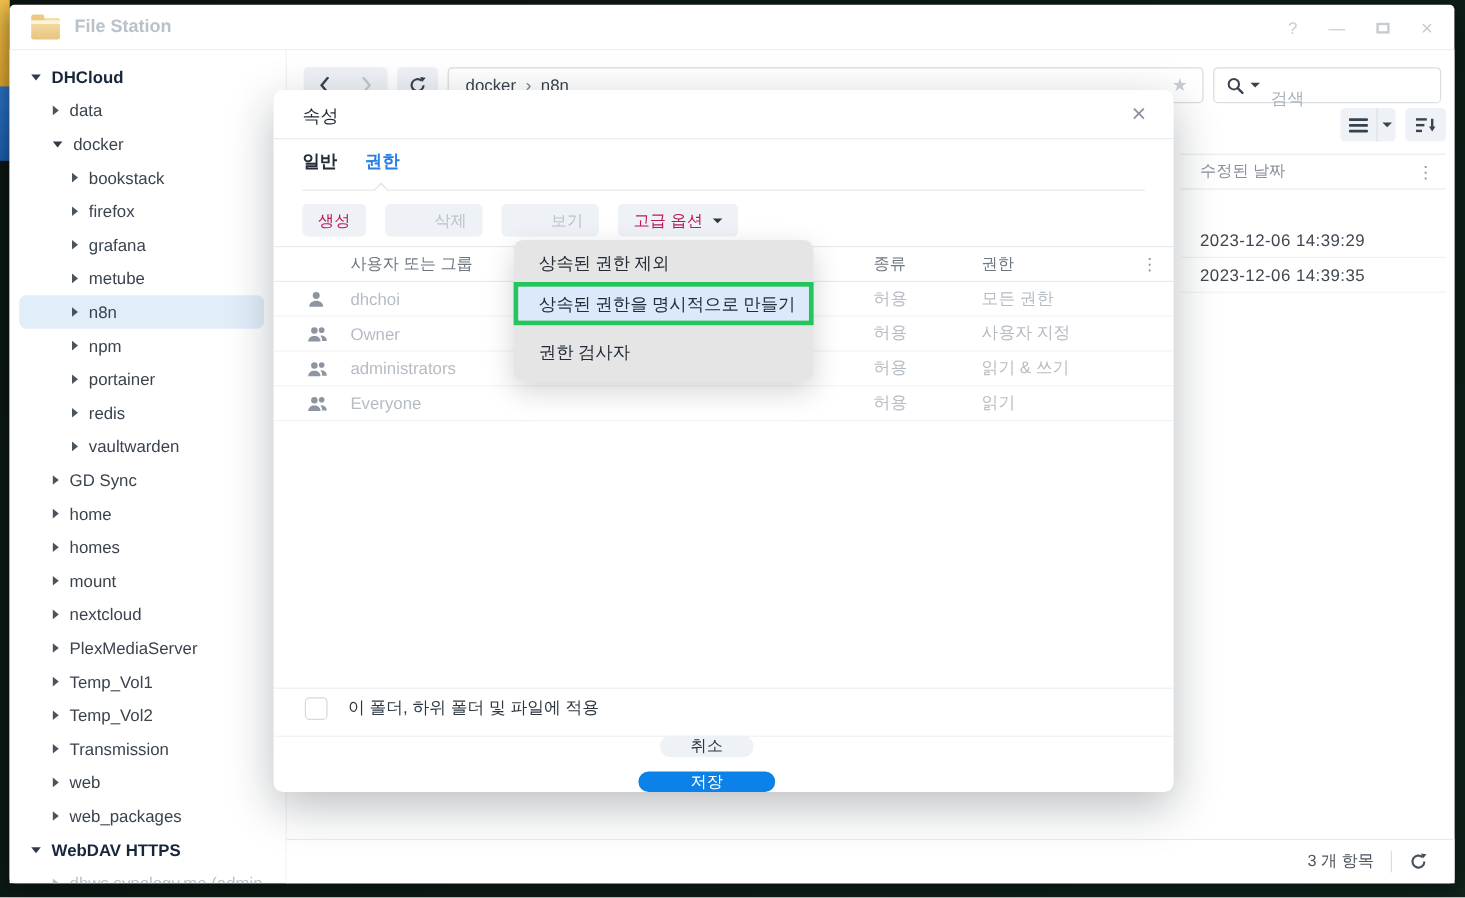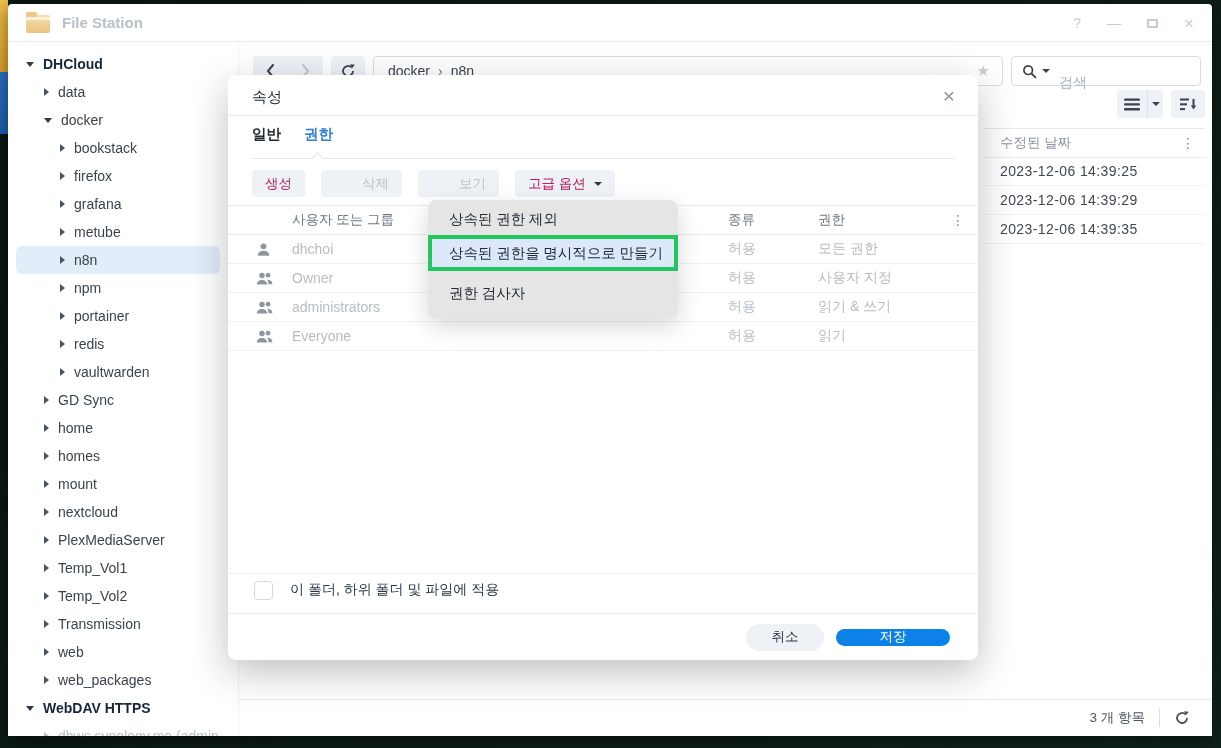--- a/index.html
+++ b/index.html
@@ -120,21 +120,21 @@
   .col-kebab { width:40px; flex:0 0 auto; text-align:center; color:#8a929c; font-size:14px; cursor:pointer; }
   .m-rows { position:absolute; left:0; top:160px; width:100%; }
   .m-row { height:29px; display:flex; align-items:center; color:#b6bcc4; font-size:14px;
     border-bottom:1px solid #f0f3f6; }
   .m-check-sep { position:absolute; left:0; top:498px; width:100%; height:1px; background:#edf0f3; }
   .m-check-row { position:absolute; left:26px; top:506px; display:flex; align-items:flex-start; gap:17px; }
   .checkbox { width:19px; height:19px; border:1.5px solid #d3d9de; border-radius:4px; background:#fff; cursor:pointer; }
   .check-label { font-size:14px; color:#2b3640; }
   .m-footer { position:absolute; left:0; top:538px; width:100%; height:47px;
     border-top:1px solid #e9ecef; display:flex; align-items:center; justify-content:flex-end;
-    padding-right:28px; gap:12px; border-radius:0 0 8px 8px; }
+    padding-right:28px; gap:12px; border-radius:0 0 8px 8px;flex-direction:column; }
   .pill { border:none; border-radius:14px; font-size:13.5px; display:flex; align-items:center;
     justify-content:center; cursor:pointer; font-family:inherit; }
   .btn-cancel { width:78px; height:27px; background:#eef1f5; color:#2b3640; }
   .btn-save { width:114px; height:17px; background:#0c82e8; color:#fff; }
 
   
   .menu { position:absolute; left:420px; top:196px; width:250px; background:#e5e5e5;
     border:1px solid #e3e7eb; border-radius:8px; box-shadow:0 8px 24px rgba(0,0,0,.16);
     z-index:20; padding:3px 0 8px;font-family:Liberation Serif, serif; }
   .menu-item { height:30px; display:flex; align-items:center; padding-left:20px;
@@ -325,23 +325,20 @@
             </g>
           <path d="M13.5 1 v7.5" stroke="#39434e" stroke-width="2"></path>
           <polygon points="10.8,7.5 13.5,11.5 16.2,7.5" fill="#39434e"></polygon>
         </svg>
       </div>
 
       <div class="file-head">
         <span class="fh-label">수정된 날짜</span>
         <span class="fh-kebab">⋮</span>
       </div>
-      <div class="file-row" style="top:115px;">
-          <span>2023-12-06 14:39:25</span>
-        </div>
       <div class="file-row" style="top:144px;">
           <span>2023-12-06 14:39:29</span>
         </div>
       <div class="file-row" style="top:173px;">
           <span>2023-12-06 14:39:35</span>
         </div>
 
       <div class="statusbar">
         <span>3 개 항목</span>
         <span class="sb-divider"></span>

